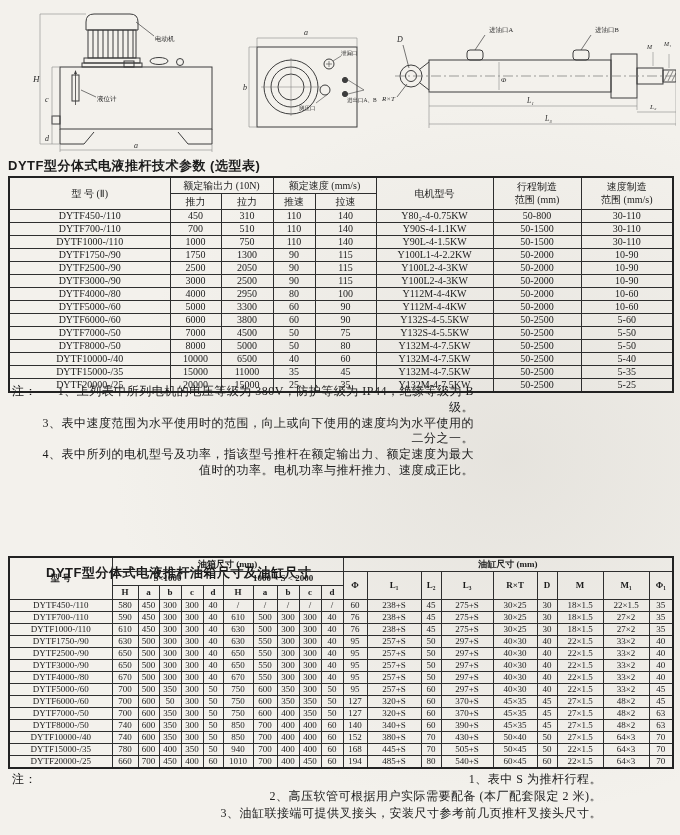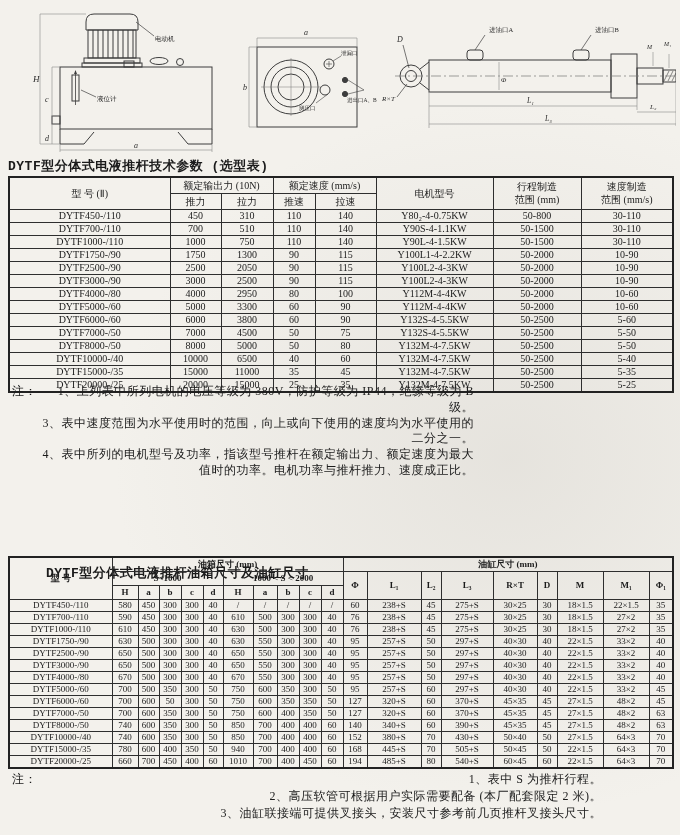--- a/index.html
+++ b/index.html
@@ -5,21 +5,21 @@
   * { margin:0; padding:0; box-sizing:border-box; }
   html,body { background:#d8d6d2; }
   .page {
     position:relative; width:680px; height:835px; margin:0 auto;
     background:#f3f1ec;
     background-image: radial-gradient(ellipse at 75% 55%, rgba(190,186,178,.25) 0%, rgba(0,0,0,0) 55%);
     font-family:"Liberation Serif", serif; color:#1b1b1b; overflow:hidden;
   }
   .drawings { position:absolute; top:2px; left:4px; width:672px; height:152px; display:flex; }
   svg text { font-family:"Liberation Serif", serif; fill:#2a2a2a; }
-  .doc-title { position:absolute; left:8px; font-family:Liberation Mono, monospace;
+  .doc-title { position:absolute; left:8px; font-family:Liberation Sans, sans-serif;
     font-weight:bold; font-size:13px; letter-spacing:.5px; }
   #title1 { top:157px; }
   #title2 { top:564px;margin-left:38px; }
   table { position:absolute; left:8px; width:664px; border-collapse:collapse; table-layout:fixed;
     font-size:10px; text-align:center; }
   #table1 { top:176px; }
   #table2 { top:556px; font-size:9px; }
   th, td { border:1px solid #2e2e2e; font-weight:normal; padding:0; overflow:hidden; white-space:nowrap; }
   table { border:2px solid #222; }
   #table1 thead th { height:16px; line-height:13px; }

